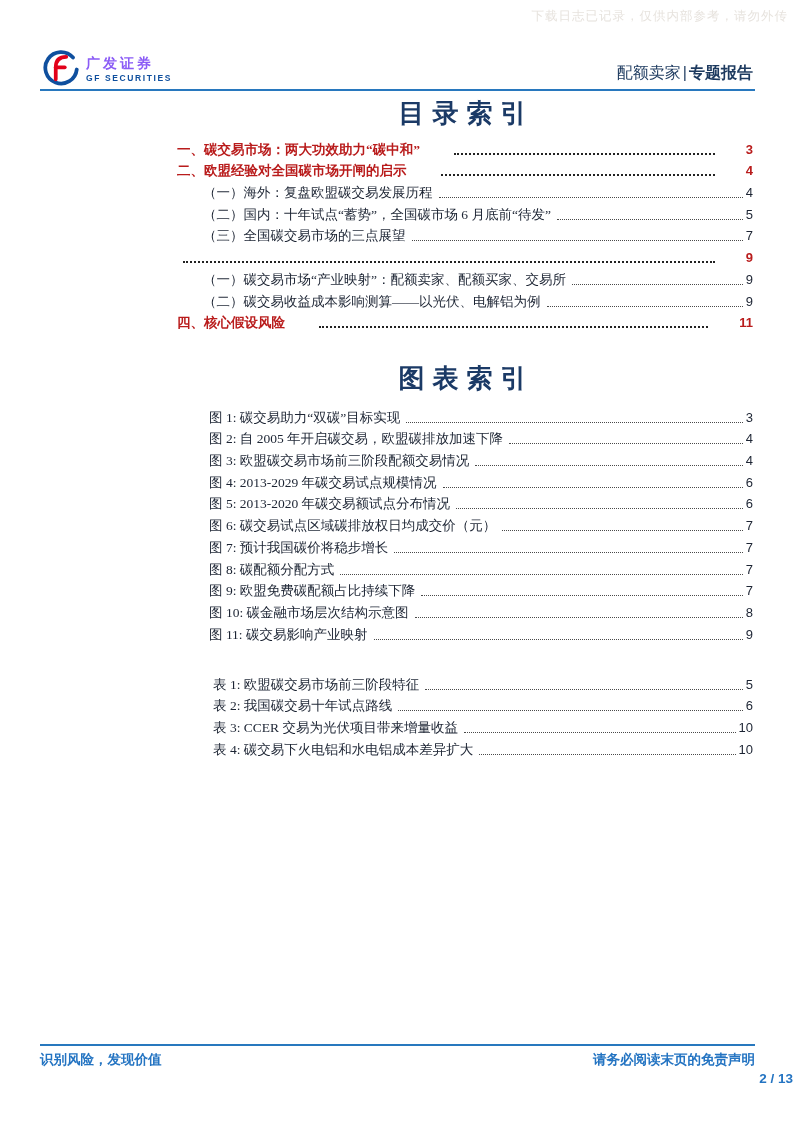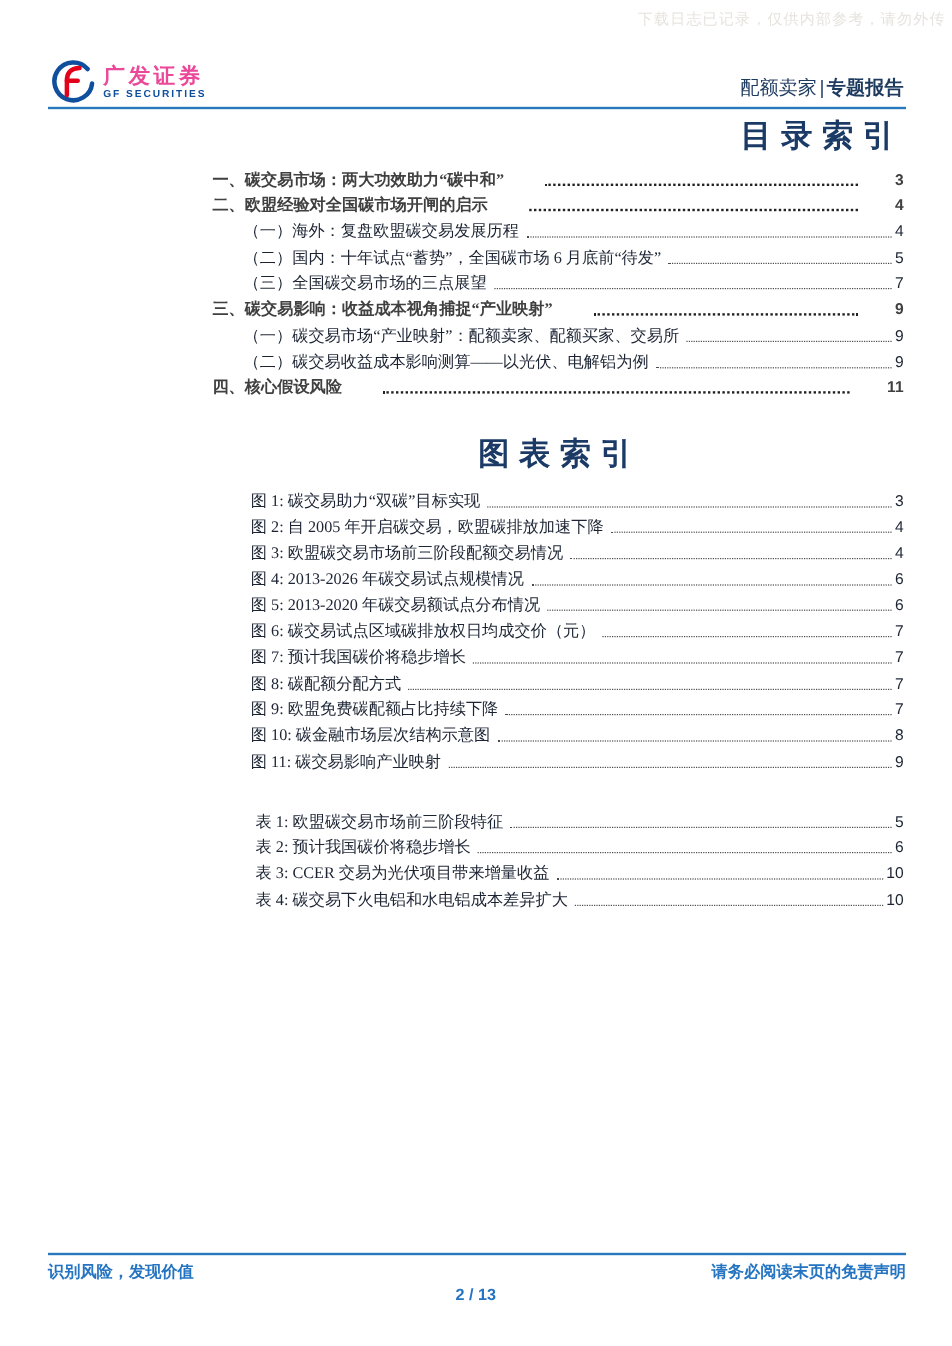--- a/index.html
+++ b/index.html
@@ -20,21 +20,21 @@
     margin-left:15px;
   }
   
   .logo{
     position:absolute;left:43px;top:50px;
     display:flex;align-items:center;gap:7px;
   }
   .logo-icon{width:36px;height:36px;display:block;}
   .logo-cn{
     font-family:"Liberation Sans","DejaVu Sans",sans-serif;
-    font-size:18px;font-weight:bold;color:#ec4899;letter-spacing:3px;line-height:20px;
+    font-size:14px;font-weight:bold;color:#8b5cf6;letter-spacing:3px;line-height:20px;
   }
   .logo-en{
     font-family:"Liberation Sans","DejaVu Sans",sans-serif;
     font-size:8.5px;font-weight:bold;color:#0f4f9e;letter-spacing:1.6px;line-height:11px;
   }
   .header-right{
     position:absolute;right:40px;top:63px;
     font-family:"Liberation Sans","DejaVu Sans",sans-serif;
     font-size:16px;color:#1d3a5f;
   }
@@ -42,49 +42,49 @@
   .header-right .rpt{font-weight:bold;}
   .header-rule{
     position:absolute;left:40px;right:38px;top:89px;height:2px;background:#2878be;
   }
   
   .index-title{
     position:absolute;left:180px;right:40px;
     margin:0;text-align:center;
     font-size:26px;font-weight:bold;color:#1b3a66;letter-spacing:8px;
   }
-  #toc-title{top:96px;text-align:right;}
+  #toc-title{top:96px;}
   #fig-title{top:361px;}
   
   .idx-list{position:absolute;right:40px;}
   #toc-list{left:177px;top:137px;}
   #fig-list{left:209px;top:405px;}
   #tbl-list{left:213px;top:672px;}
   .row{
     display:flex;align-items:flex-end;height:21.7px;
     font-size:13.5px;color:#1c2433;
   }
   .row .lbl{white-space:nowrap;line-height:18px;}
   .row .leader{flex:1;border-bottom:1.6px dotted #4a4a4a;margin:0 3px 4px 6px;min-width:12px;}
   .row .pg{white-space:nowrap;line-height:18px;font-family:"Liberation Sans","DejaVu Sans",sans-serif;font-size:13px;}
-  .row.bold{font-weight:bold;color:#404040;gap:28px;}
+  .row.bold{font-weight:bold;color:#b91c1c;gap:28px;}
   .row.bold .leader{border-bottom:2px dotted #222;}
   .row.sub{margin-left:26px;}
   
   .footer-rule{
     position:absolute;left:40px;right:38px;top:1044px;height:2px;background:#2878be;
   }
   .footer-row{
     position:absolute;left:40px;right:38px;top:1051px;
     display:flex;justify-content:space-between;
     font-family:"Liberation Sans","DejaVu Sans",sans-serif;
     font-size:13.5px;color:#2474c2;font-weight:bold;
   }
   .page-num{
-    position:absolute;left:0;right:0;top:1071px;text-align:center;
+    position:absolute;left:0;right:0;top:1071px;text-align:right;
     font-family:"Liberation Sans","DejaVu Sans",sans-serif;
     font-size:13.5px;color:#2474c2;font-weight:bold;
   }
 </style>
 </head>
 <body>
 
 <div class="page">
 
   <div class="watermark">下载日志已记录，仅供内部参考，请勿外传</div>
@@ -135,21 +135,20 @@
         <span class="pg">5</span>
       </div>
 
       <div class="row sub">
         <span class="lbl">（三）全国碳交易市场的三点展望</span>
         <span class="leader"></span>
         <span class="pg">7</span>
       </div>
 
       <div class="row bold">
-        <span class="lbl">三、碳交易影响：收益成本视角捕捉“产业映射”</span>
         <span class="leader"></span>
         <span class="pg">9</span>
       </div>
 
       <div class="row sub">
         <span class="lbl">（一）碳交易市场“产业映射”：配额卖家、配额买家、交易所</span>
         <span class="leader"></span>
         <span class="pg">9</span>
       </div>
 
@@ -183,21 +182,21 @@
         <span class="pg">4</span>
       </div>
 
       <div class="row">
         <span class="lbl">图 3: 欧盟碳交易市场前三阶段配额交易情况</span>
         <span class="leader"></span>
         <span class="pg">4</span>
       </div>
 
       <div class="row">
-        <span class="lbl">图 4: 2013-2026 年碳交易试点规模情况</span>
+        <span class="lbl">图 4: 2013-2029 年碳交易试点规模情况</span>
         <span class="leader"></span>
         <span class="pg">6</span>
       </div>
 
       <div class="row">
         <span class="lbl">图 5: 2013-2020 年碳交易额试点分布情况</span>
         <span class="leader"></span>
         <span class="pg">6</span>
       </div>
 
@@ -241,21 +240,21 @@
 
   <nav class="idx-list" id="tbl-list">
 
       <div class="row">
         <span class="lbl">表 1: 欧盟碳交易市场前三阶段特征</span>
         <span class="leader"></span>
         <span class="pg">5</span>
       </div>
 
       <div class="row">
-        <span class="lbl">表 2: 预计我国碳价将稳步增长</span>
+        <span class="lbl">表 2: 我国碳交易十年试点路线</span>
         <span class="leader"></span>
         <span class="pg">6</span>
       </div>
 
       <div class="row">
         <span class="lbl">表 3: CCER 交易为光伏项目带来增量收益</span>
         <span class="leader"></span>
         <span class="pg">10</span>
       </div>
 

